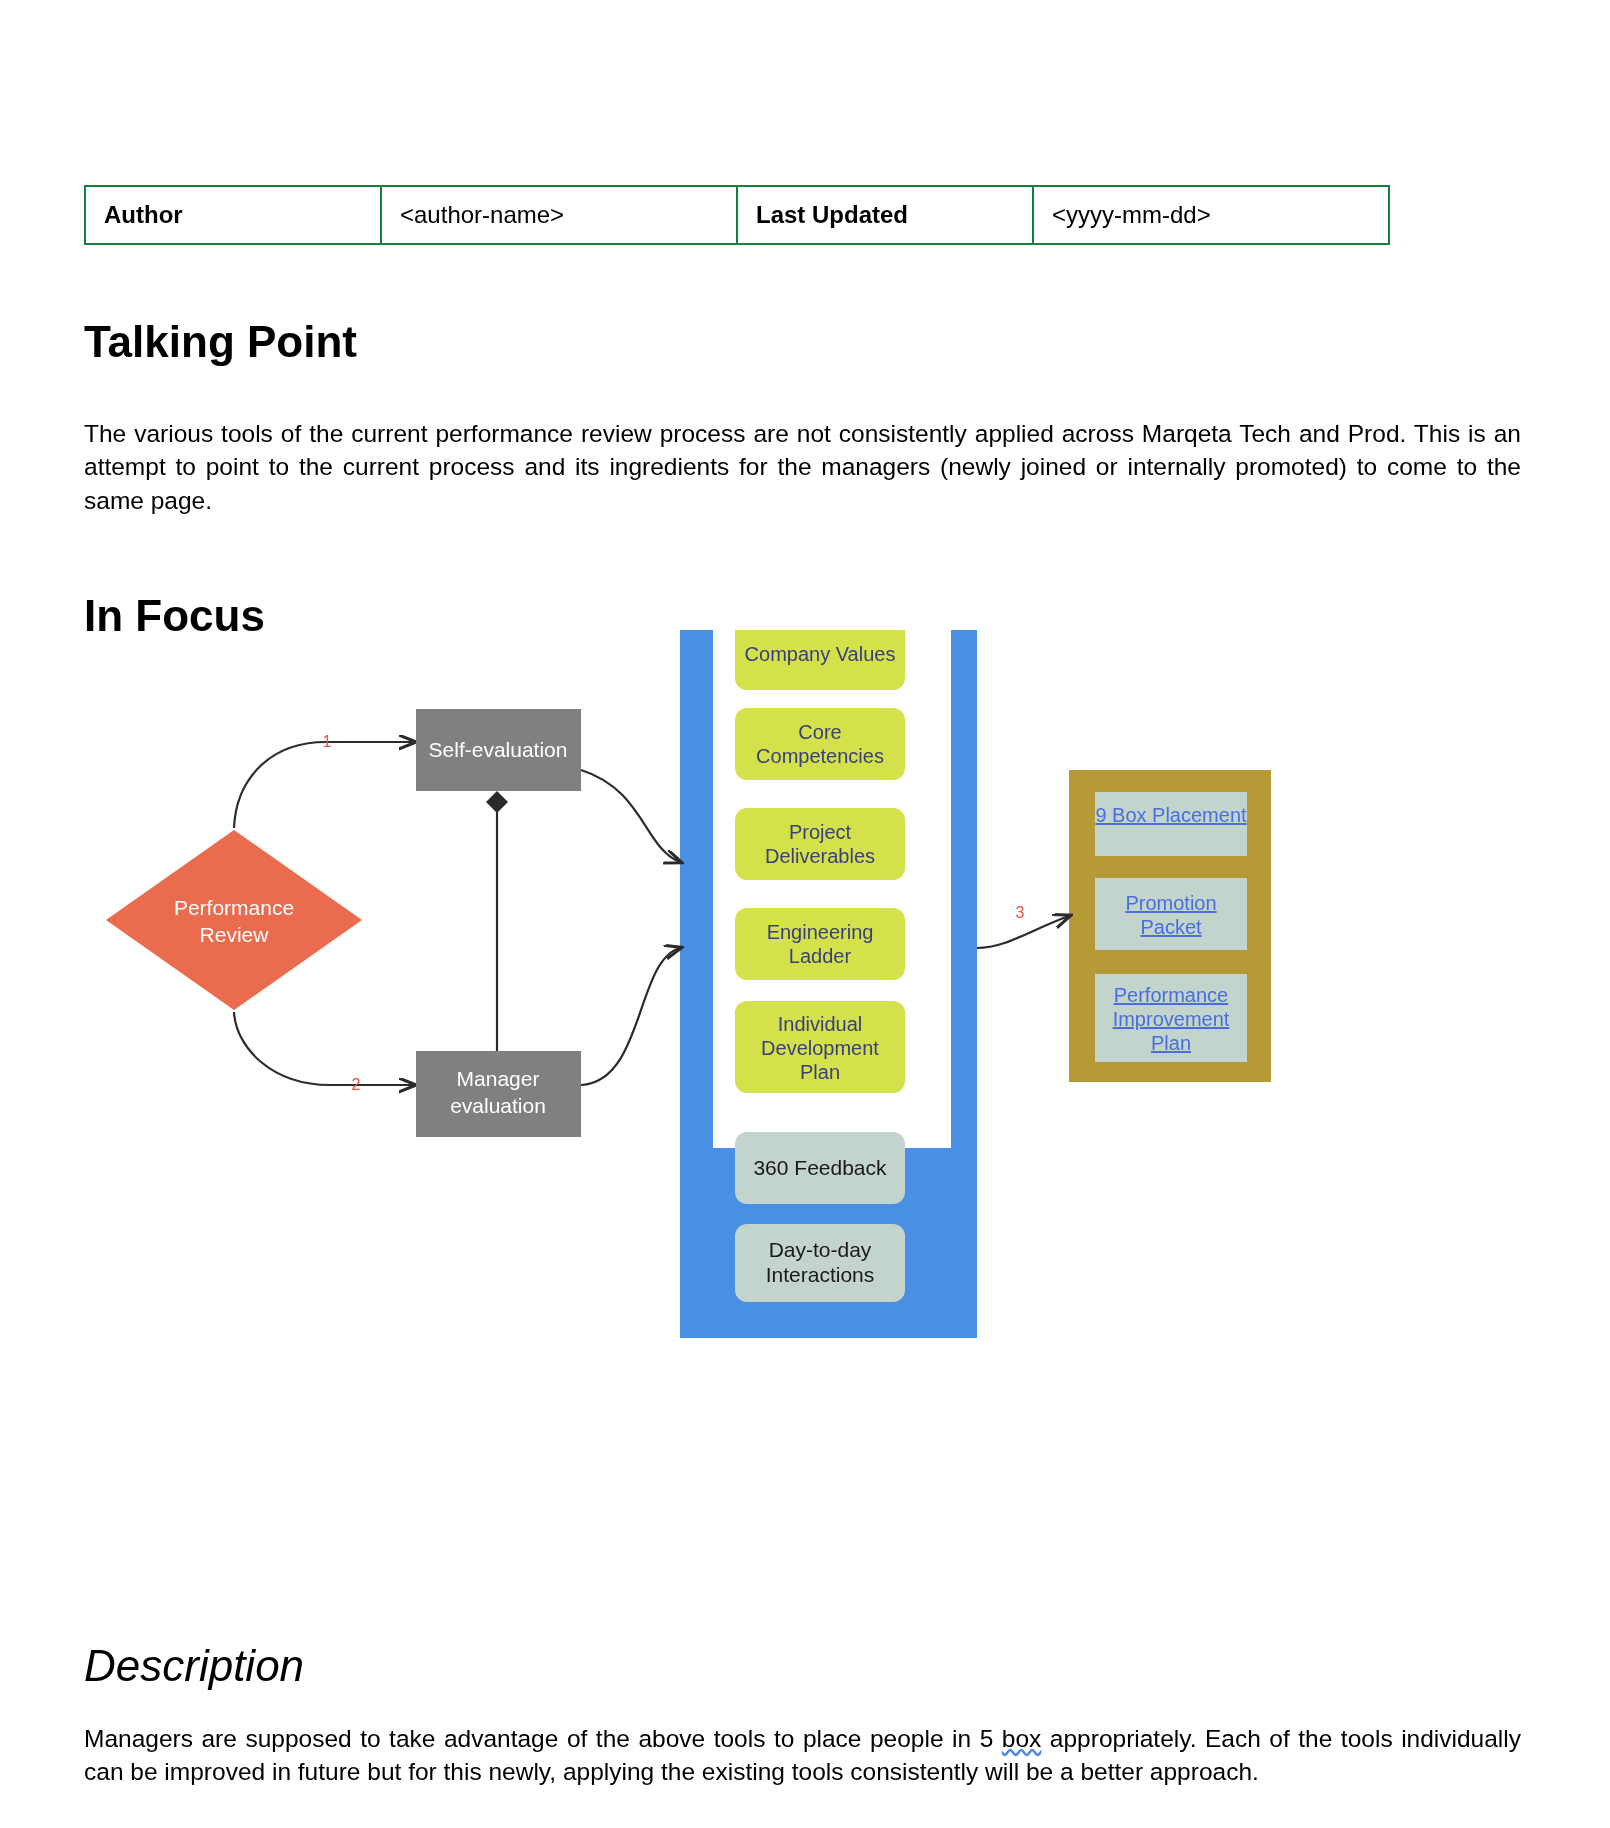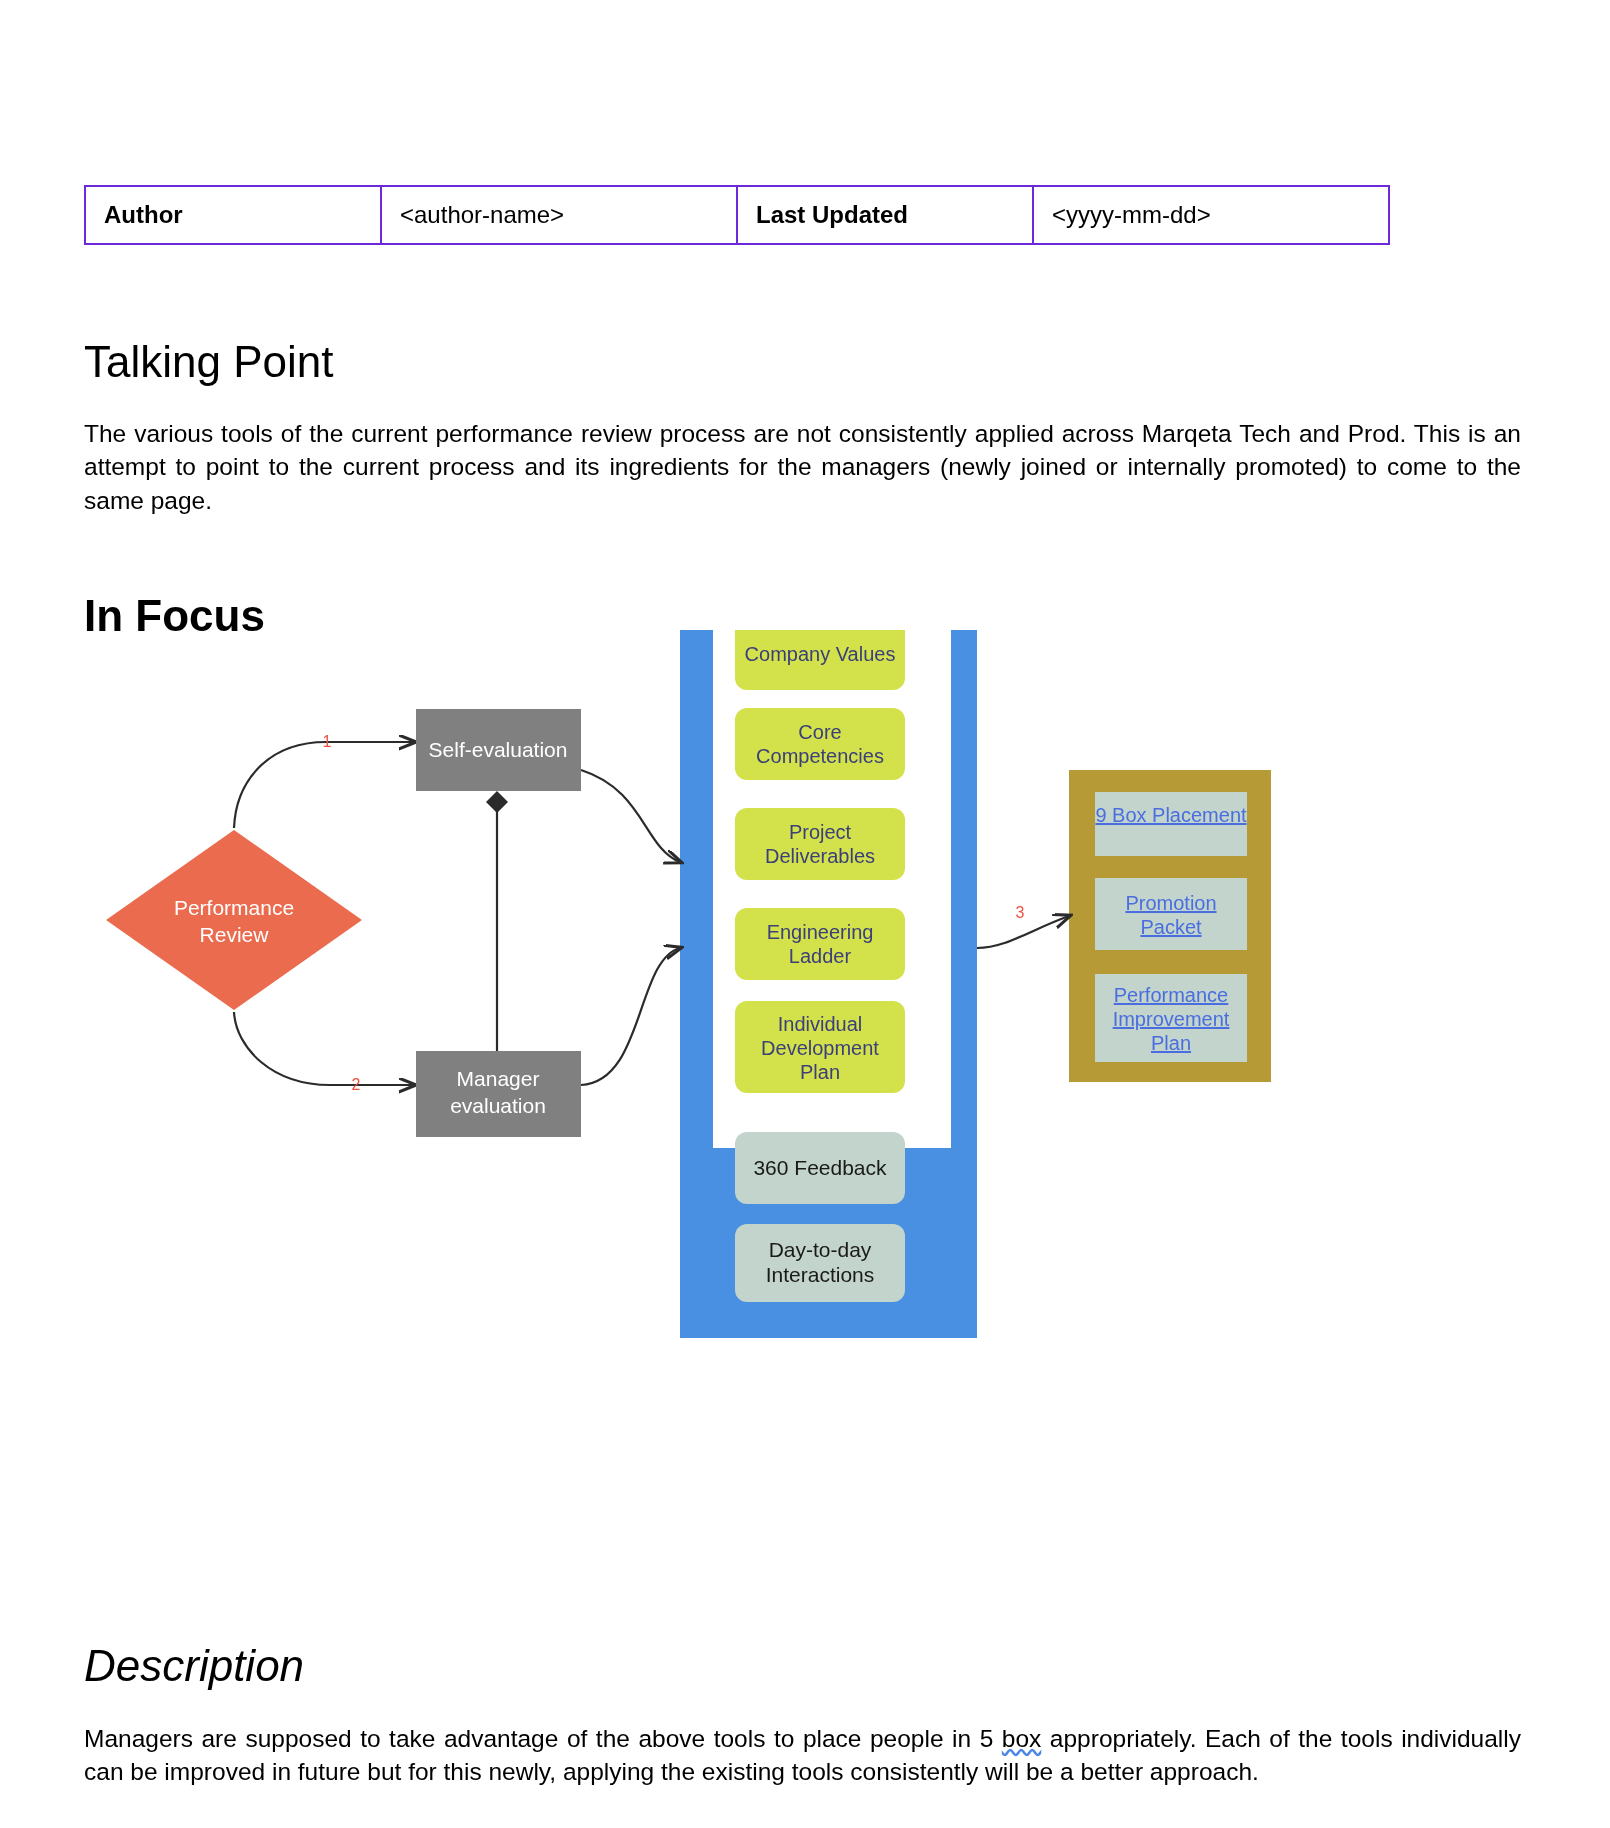--- a/index.html
+++ b/index.html
@@ -39,39 +39,39 @@
   
   .meta-table {
     position: absolute;
     left: 84px;
     top: 185px;
     width: 1252px;
     border-collapse: collapse;
     table-layout: fixed;
   }
   .meta-table td {
-    border: 2px solid #6d28d9;
+    border: 2px solid #15803d;
     height: 56px;
     padding: 0 18px;
     font-size: 24px;
     vertical-align: middle;
   }
   .meta-table td.label { font-weight: bold; width: 258px; }
   .meta-table td.value { width: 318px; font-weight: 400; }
 
   
   .section-head {
     position: absolute;
     left: 84px;
     font-size: 44px;
     font-weight: 400;
     color: #000;
     line-height: 1.1;
   }
-  .head-talking { top: 301px; }
+  .head-talking { top: 281px; font-weight: bold; }
   .head-focus   { top: 555px; font-weight: bold; }
   .head-desc    { top: 1605px; font-style: italic; }
 
   .para {
     position: absolute;
     left: 84px;
     width: 1437px;
     font-size: 24.5px;
     line-height: 1.36;
     text-align: justify;

